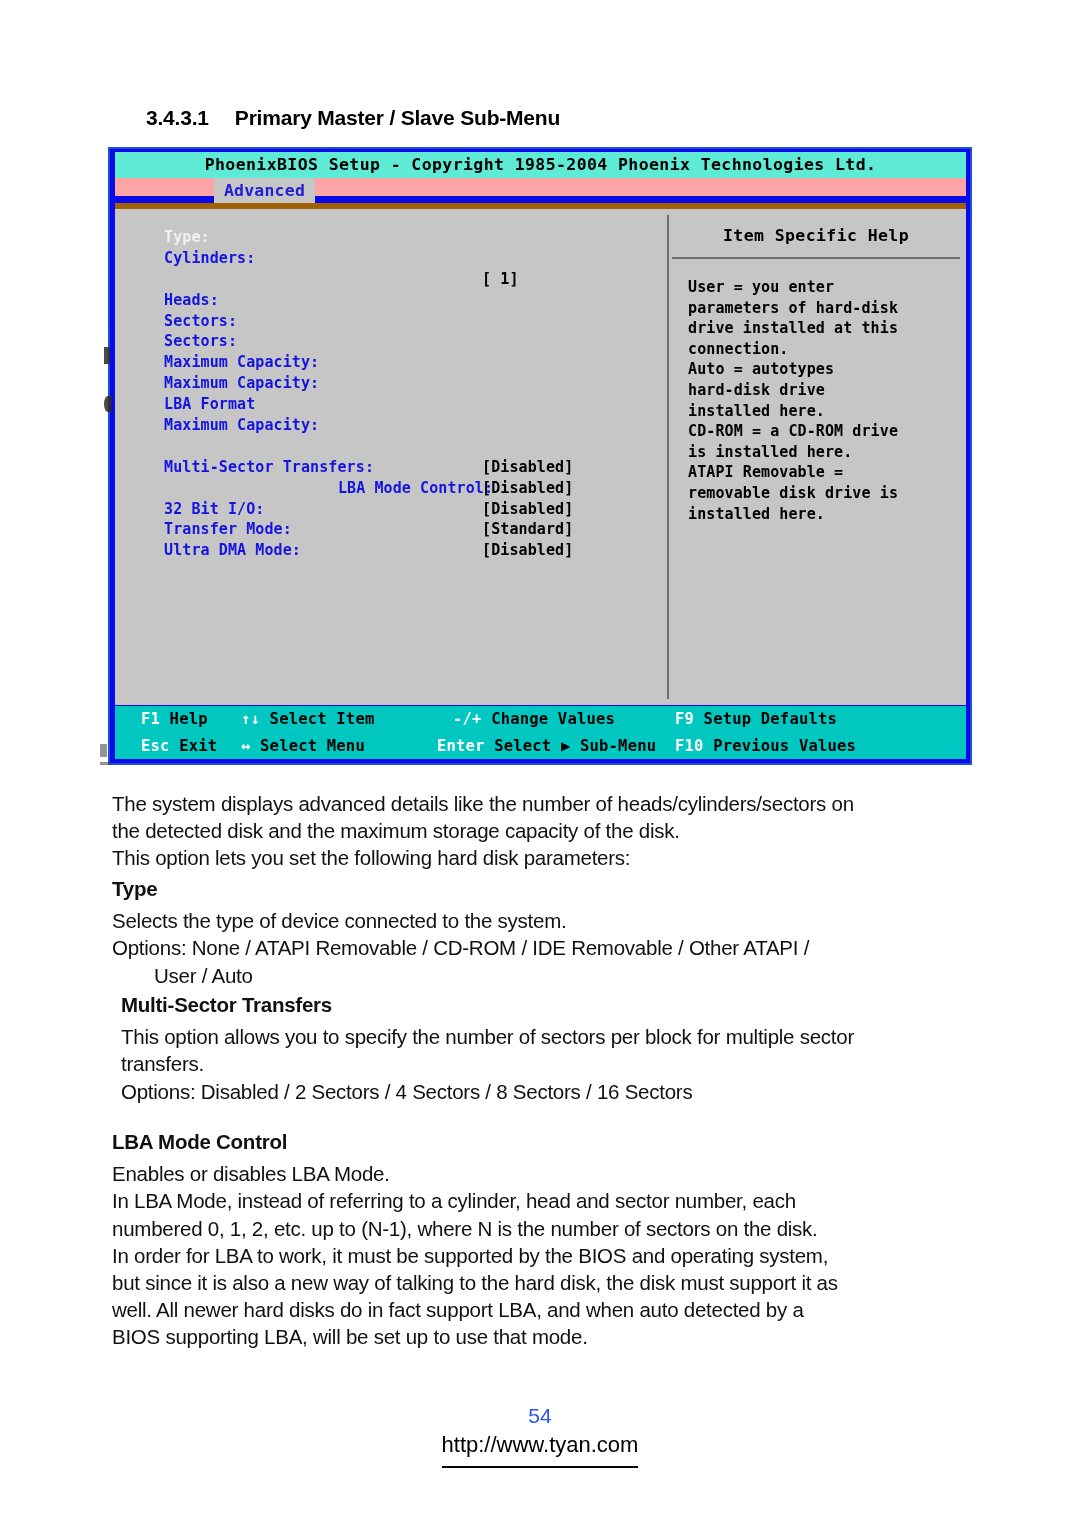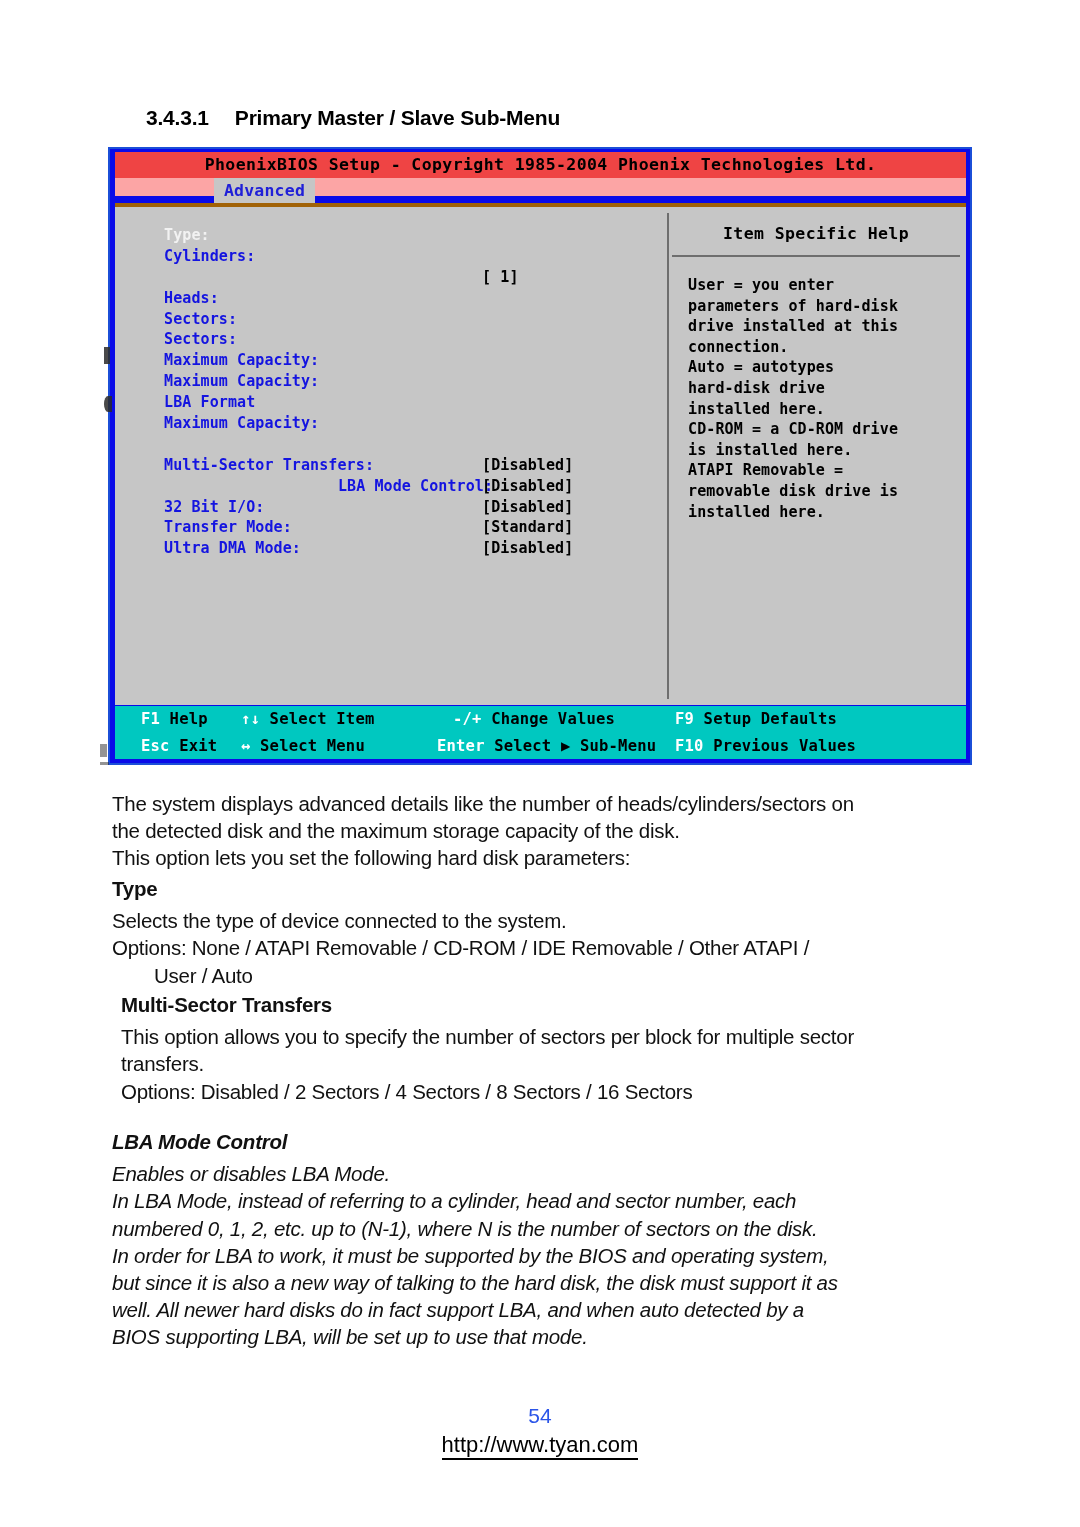--- a/index.html
+++ b/index.html
@@ -41,21 +41,21 @@
     border: 2px solid #1b4fd8;
     box-sizing: border-box;
     font-family: "DejaVu Sans Mono", "Liberation Mono", monospace;
   }
   .bios-titlebar {
     position: absolute;
     left: 5px;
     top: 3px;
     right: 4px;
     height: 26px;
-    background: #ef4444;
+    background: #5eead4;
     color: #000000;
     font-size: 16.5px;
     font-weight: bold;
     letter-spacing: 0.4px;
     text-align: center;
     line-height: 26px;
     white-space: nowrap;
     overflow: hidden;
   }
   .bios-menubar {
@@ -82,21 +82,21 @@
   }
 
   
   .bios-body {
     position: absolute;
     left: 5px;
     top: 54px;
     right: 4px;
     bottom: 58px;
     background: #c6c6c6;
-    border-top: 4px solid #a16207;
+    border-top: 6px solid #a16207;
   }
 
   
   .pane-left {
     position: absolute;
     left: 9px;
     top: 6px;
     width: 543px;
     bottom: 6px;
     border-right: 2px solid #6e6e6e;
@@ -210,21 +210,21 @@
   .siteurl {
     position: absolute;
     left: 0; right: 0;
     top: 1432px;
     text-align: center;
     font-size: 22px;
     color: #000000;
   }
   .siteurl span {
     border-bottom: 2px solid #000000;
-    padding-bottom: 1px;
+    padding-bottom: 9px;
   }
 </style>
 </head>
 <body>
 
 <div class="page-heading">
   <span class="num">3.4.3.1</span><span class="title">Primary Master / Slave Sub-Menu</span>
 </div>
 
 <div class="bios">
@@ -315,21 +315,21 @@
   <p class="hang">User / Auto</p>
 </div>
 
 <div class="prose" style="top:991px;margin-left:9px;">
   <p class="bold">Multi-Sector Transfers</p>
   <p style="margin-top:5px;">This option allows you to specify the number of sectors per block for multiple sector</p>
   <p>transfers.</p>
   <p>Options: Disabled / 2 Sectors / 4 Sectors / 8 Sectors / 16 Sectors</p>
 </div>
 
-<div class="prose" style="top:1128px;font-style:italic;">
+<div class="prose" style="top:1128px;">
   <p class="bold">LBA Mode Control</p>
   <p style="margin-top:5px;">Enables or disables LBA Mode.</p>
   <p>In LBA Mode, instead of referring to a cylinder, head and sector number, each</p>
   <p>numbered 0, 1, 2, etc. up to (N-1), where N is the number of sectors on the disk.</p>
   <p>In order for LBA to work, it must be supported by the BIOS and operating system,</p>
   <p>but since it is also a new way of talking to the hard disk, the disk must support it as</p>
   <p>well. All newer hard disks do in fact support LBA, and when auto detected by a</p>
   <p>BIOS supporting LBA, will be set up to use that mode.</p>
 </div>
 

